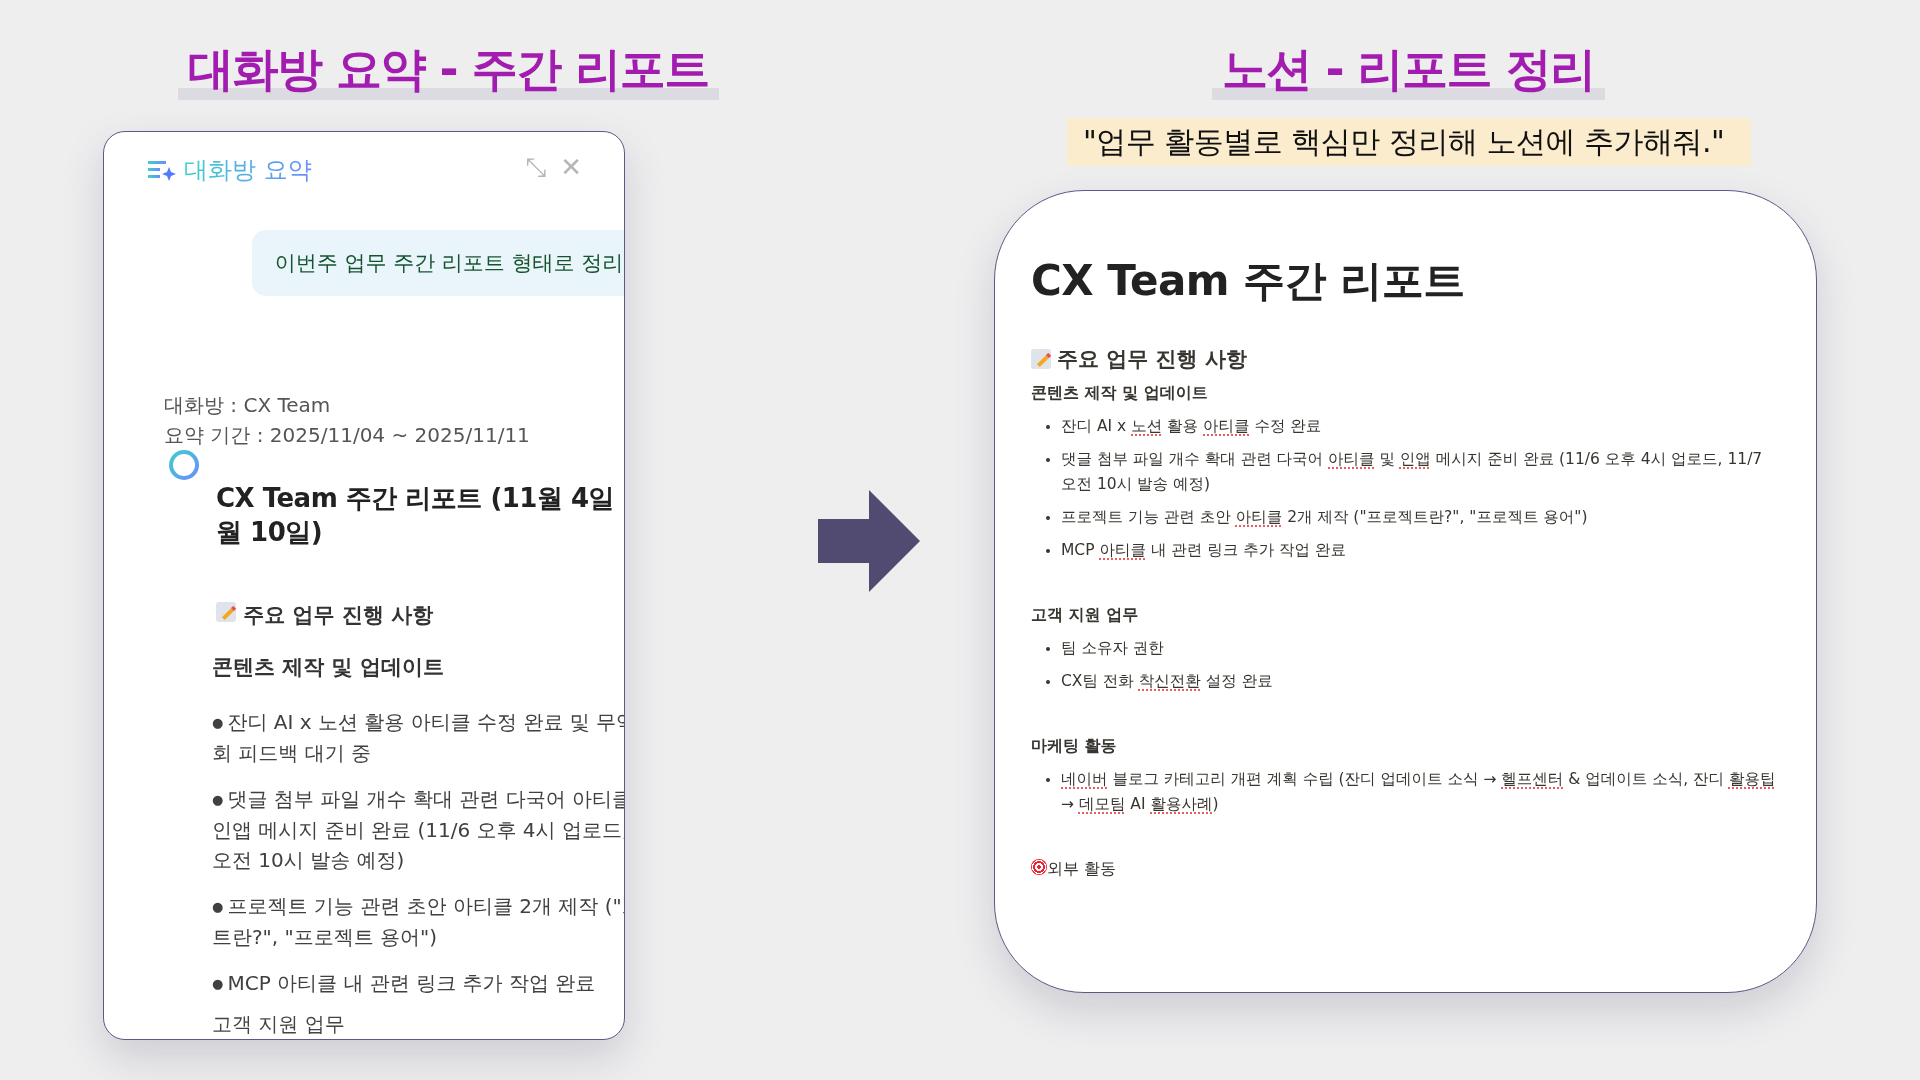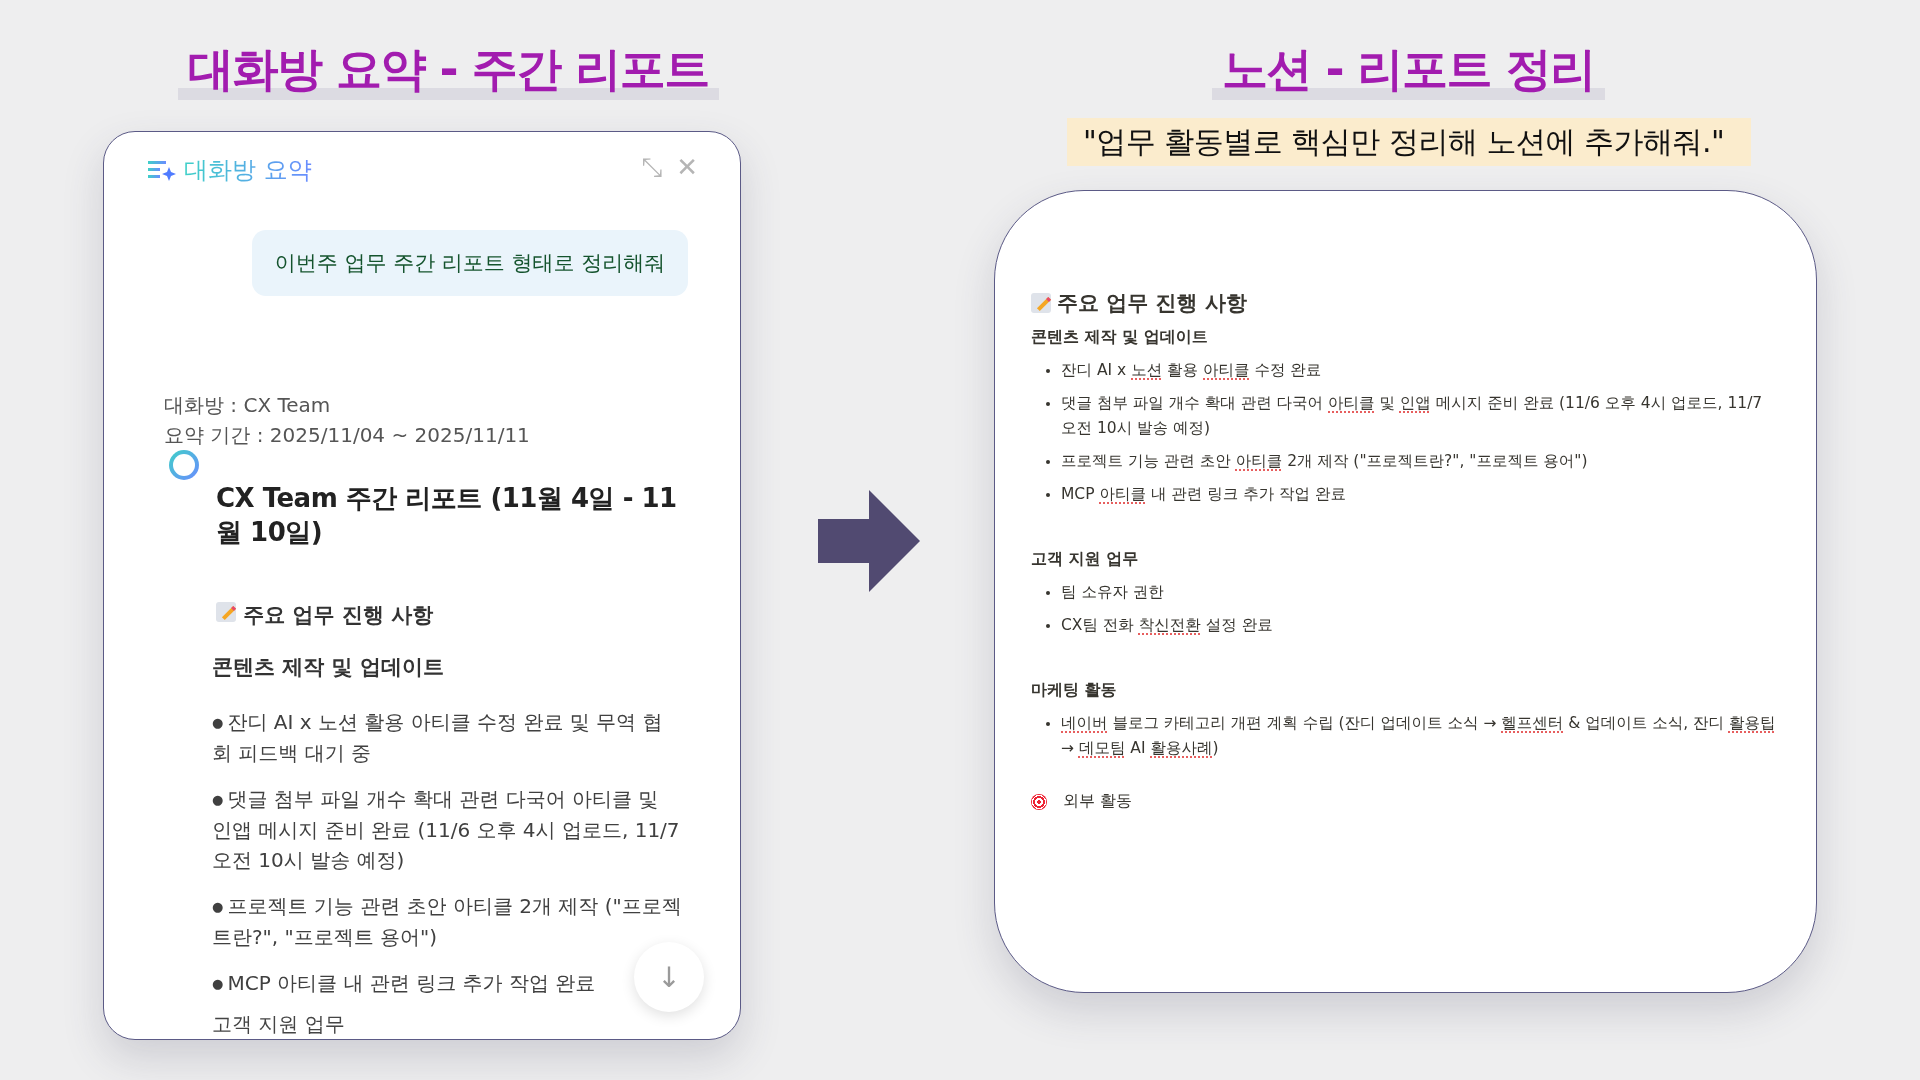--- a/index.html
+++ b/index.html
@@ -22,22 +22,22 @@
   #title-left { left:178px; top:46px; }
   #title-right { left:1212px; top:46px; }
   .prompt-quote {
     position:absolute; left:1067px; top:118px; height:48px; width:684px;
     background:#fbeccd; color:#111; font-size:30px; line-height:48px; padding-left:16px;
     box-sizing:border-box; letter-spacing:-0.5px;
   }
 
   
   .chat-panel {
-    position:absolute; left:103px; top:131px; width:638px; height:909px;
-    background:#fff; border:1.5px solid #5b5a86; border-radius:32px;
+    position:absolute; left:103px; top:131px; width:522px; height:909px;
+    background:#fff; border:1.5px solid #5b5a86; border-radius:22px;
     box-shadow:0 18px 40px rgba(60,60,90,0.18);
     overflow:hidden; box-sizing:border-box;
   }
   .chat-header { position:absolute; left:44px; top:22px; display:flex; align-items:center; gap:8px; }
   .chat-header .logo { width:28px; height:22px; }
   .chat-header .title {
     font-size:24px; font-weight:500;
     background:linear-gradient(90deg,#3fd0c8,#6a8cff); -webkit-background-clip:text; background-clip:text; color:transparent;
   }
   .hdr-icons { position:absolute; right:42px; top:22px; display:flex; gap:14px; align-items:center; }
@@ -78,21 +78,21 @@
   }
   .np-inner { position:absolute; left:36px; top:62px; width:750px; color:#37352f; }
   .np-inner h1 { margin:0; font-size:42px; font-weight:bold; letter-spacing:-0.5px; color:#222; }
   .np-inner h2 { margin:36px 0 0 0; font-size:21px; font-weight:bold; display:flex; align-items:center; gap:6px; }
   .np-inner h3 { margin:10px 0 0 0; font-size:16px; font-weight:bold; }
   .np-inner h3.spaced { margin-top:42px; }
   .np-inner ul { margin:10px 0 0 0; padding-left:30px; }
   .np-inner li { font-size:15.5px; line-height:25px; margin-bottom:8px; color:#37352f; }
   .np-inner li::marker { font-size:14px; }
   .sq { text-decoration:underline dotted #e03030; text-underline-offset:4px; }
-  .ext { margin-top:30px; font-size:16px; display:flex; align-items:center; gap:16px; }
+  .ext { margin-top:42px; font-size:16px; display:flex; align-items:flex-start; gap:0; }
   .emoji-memo { display:inline-block; width:20px; height:20px; background:#dfe3ea; border-radius:3px; position:relative; }
   .emoji-memo::after { content:""; position:absolute; left:5px; top:9px; width:13px; height:4px; background:#f5a623; transform:rotate(-45deg); border-right:3px solid #e84a6a; }
   .emoji-target { display:inline-block; width:16px; height:16px; border-radius:50%; background:radial-gradient(circle,#e23 0 2px,#fff 2px 4px,#e23 4px 6px,#fff 6px 7px,#e23 7px); }
 </style>
 </head>
 <body>
 
 <div class="section-title" id="title-left"><span class="hl">대화방 요약 - 주간 리포트</span></div>
 <div class="section-title" id="title-right"><span class="hl">노션 - 리포트 정리</span></div>
 <div class="prompt-quote">"업무 활동별로 핵심만 정리해 노션에 추가해줘."</div>
@@ -144,20 +144,21 @@
     <span>↓</span>
   </div>
 </div>
 
 <svg class="arrow" viewBox="0 0 102 102">
   <path d="M0 29 H51 V0 L102 51 L51 102 V73 H0 Z" fill="#514a71"></path>
 </svg>
 
 <div class="notion-panel">
   <div class="np-inner">
+    <h1>CX Team 주간 리포트</h1>
     <h2>
         <span class="emoji-memo"></span>
         <span>주요 업무 진행 사항</span>
       </h2>
 
     <h3>콘텐츠 제작 및 업데이트</h3>
     <ul>
       <li>잔디 AI x <span class="sq">노션</span> 활용 <span class="sq">아티클</span> 수정 완료</li>
       <li>댓글 첨부 파일 개수 확대 관련 다국어 <span class="sq">아티클</span> 및 <span class="sq">인앱</span> 메시지 준비 완료 (11/6 오후 4시 업로드, 11/7 오전 10시 발송 예정)</li>
       <li>프로젝트 기능 관련 초안 <span class="sq">아티클</span> 2개 제작 ("프로젝트란?", "프로젝트 용어")</li>

